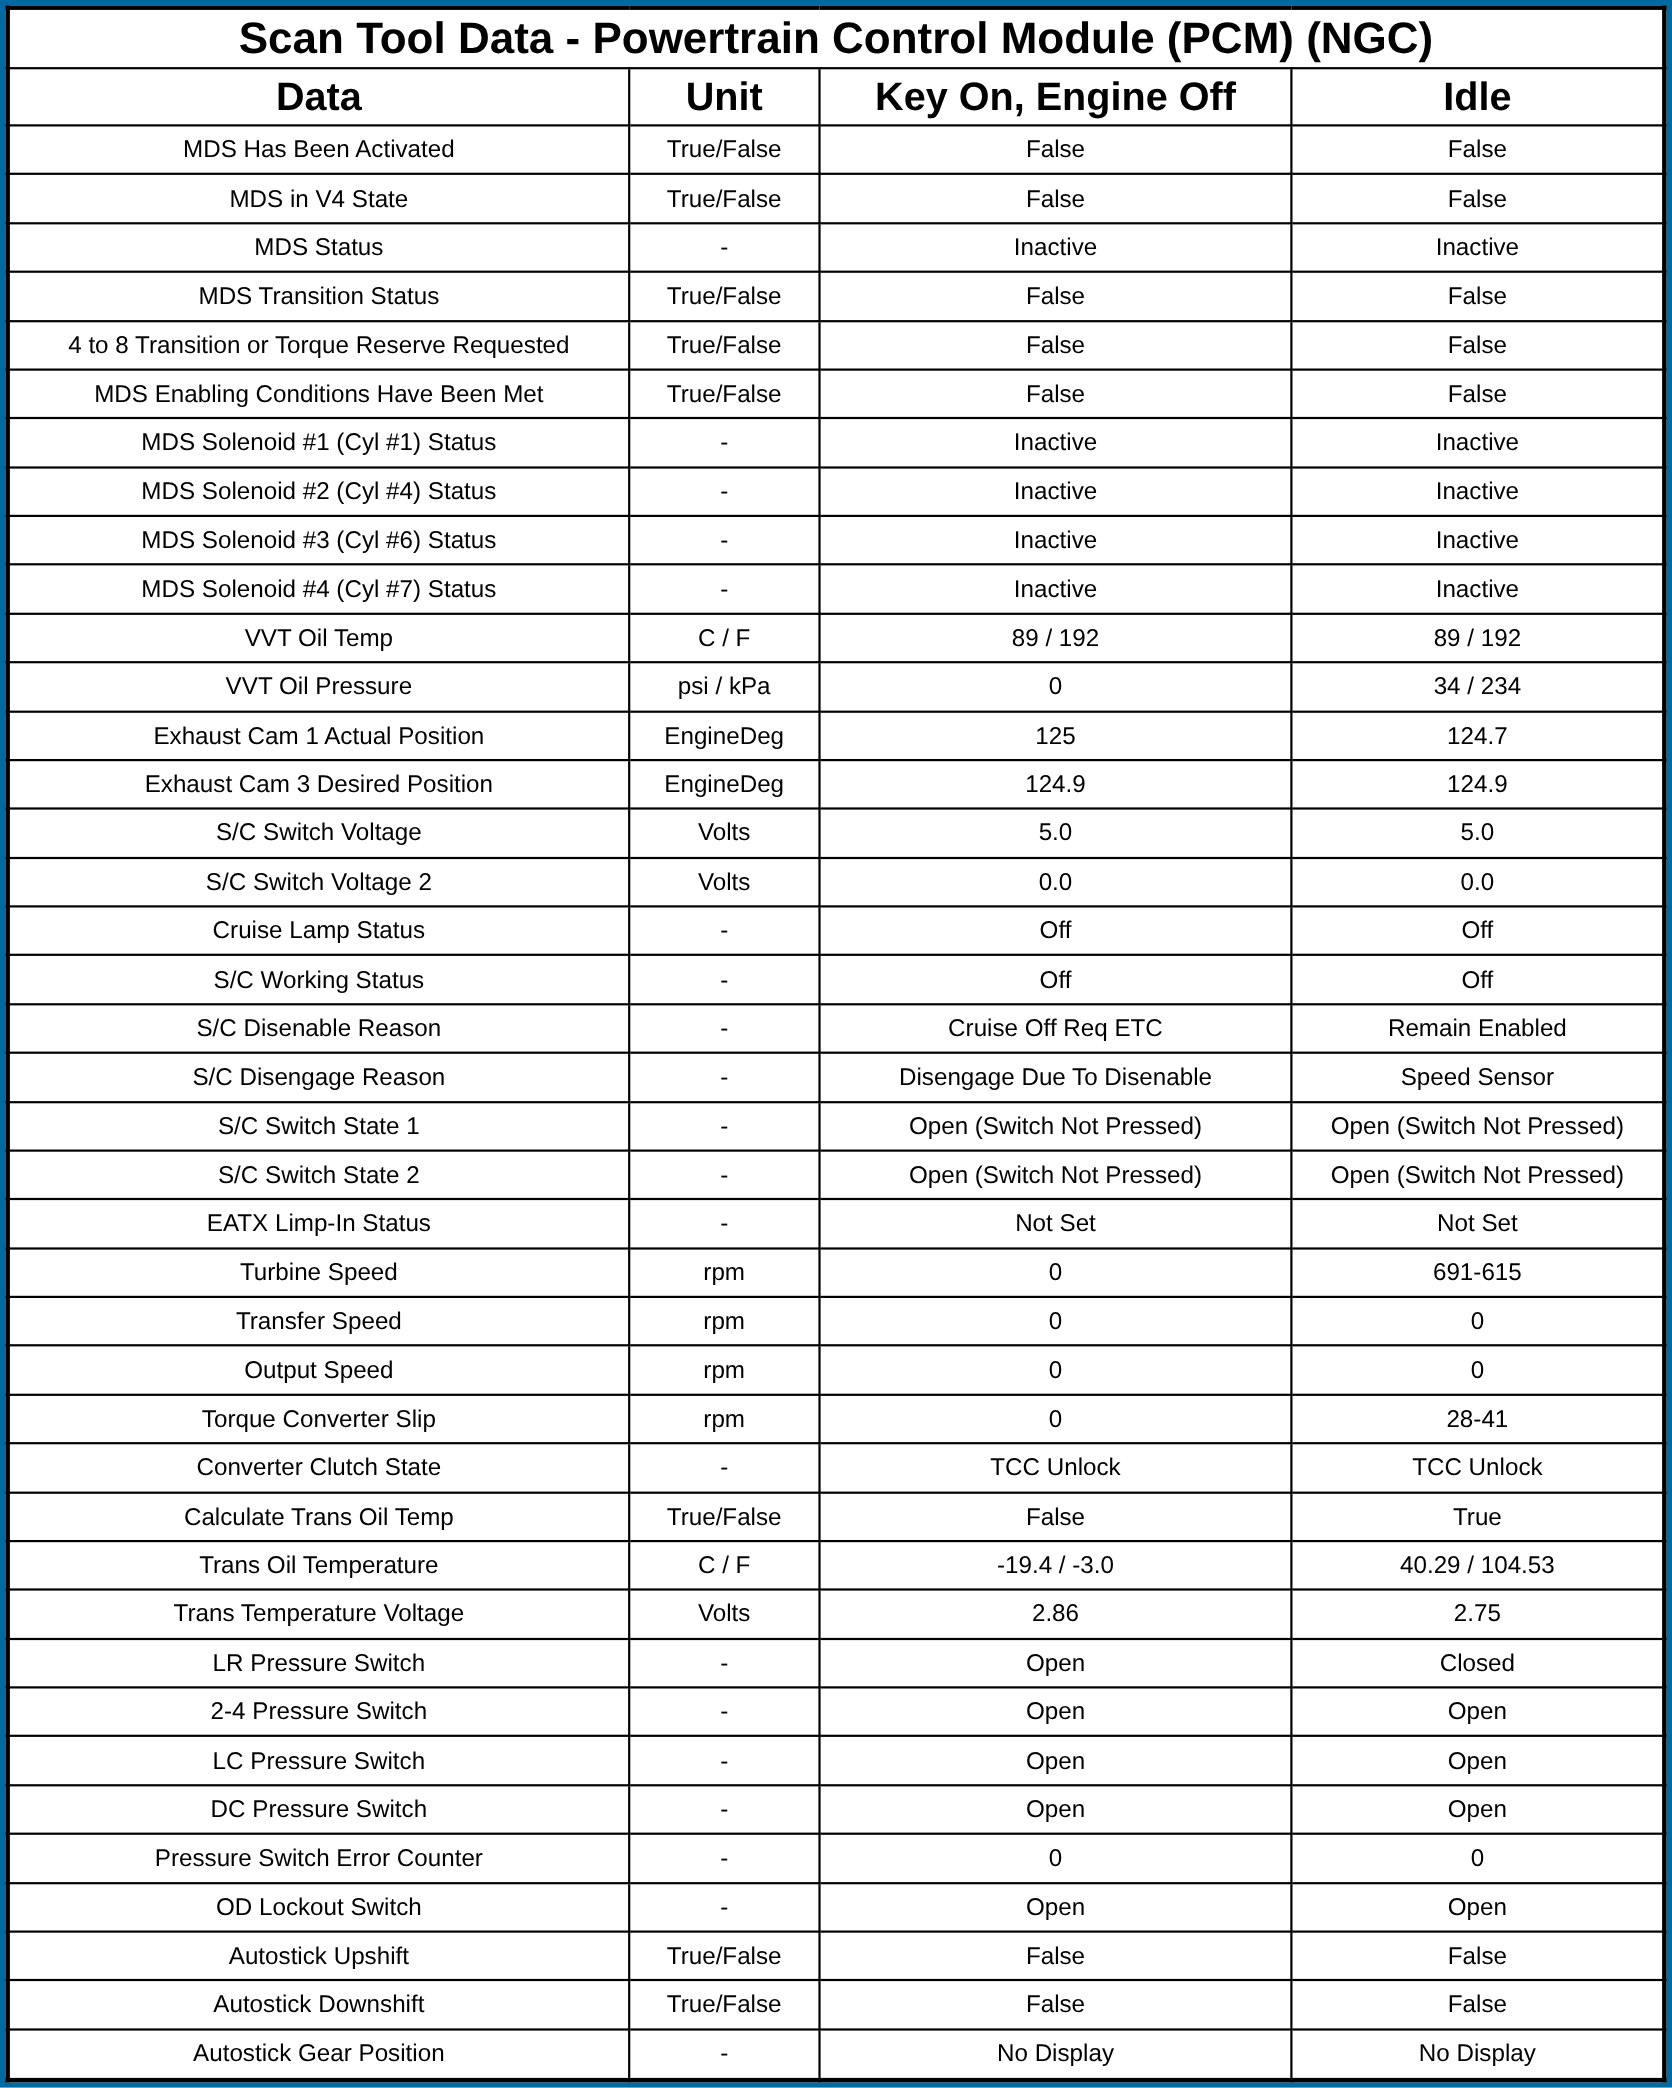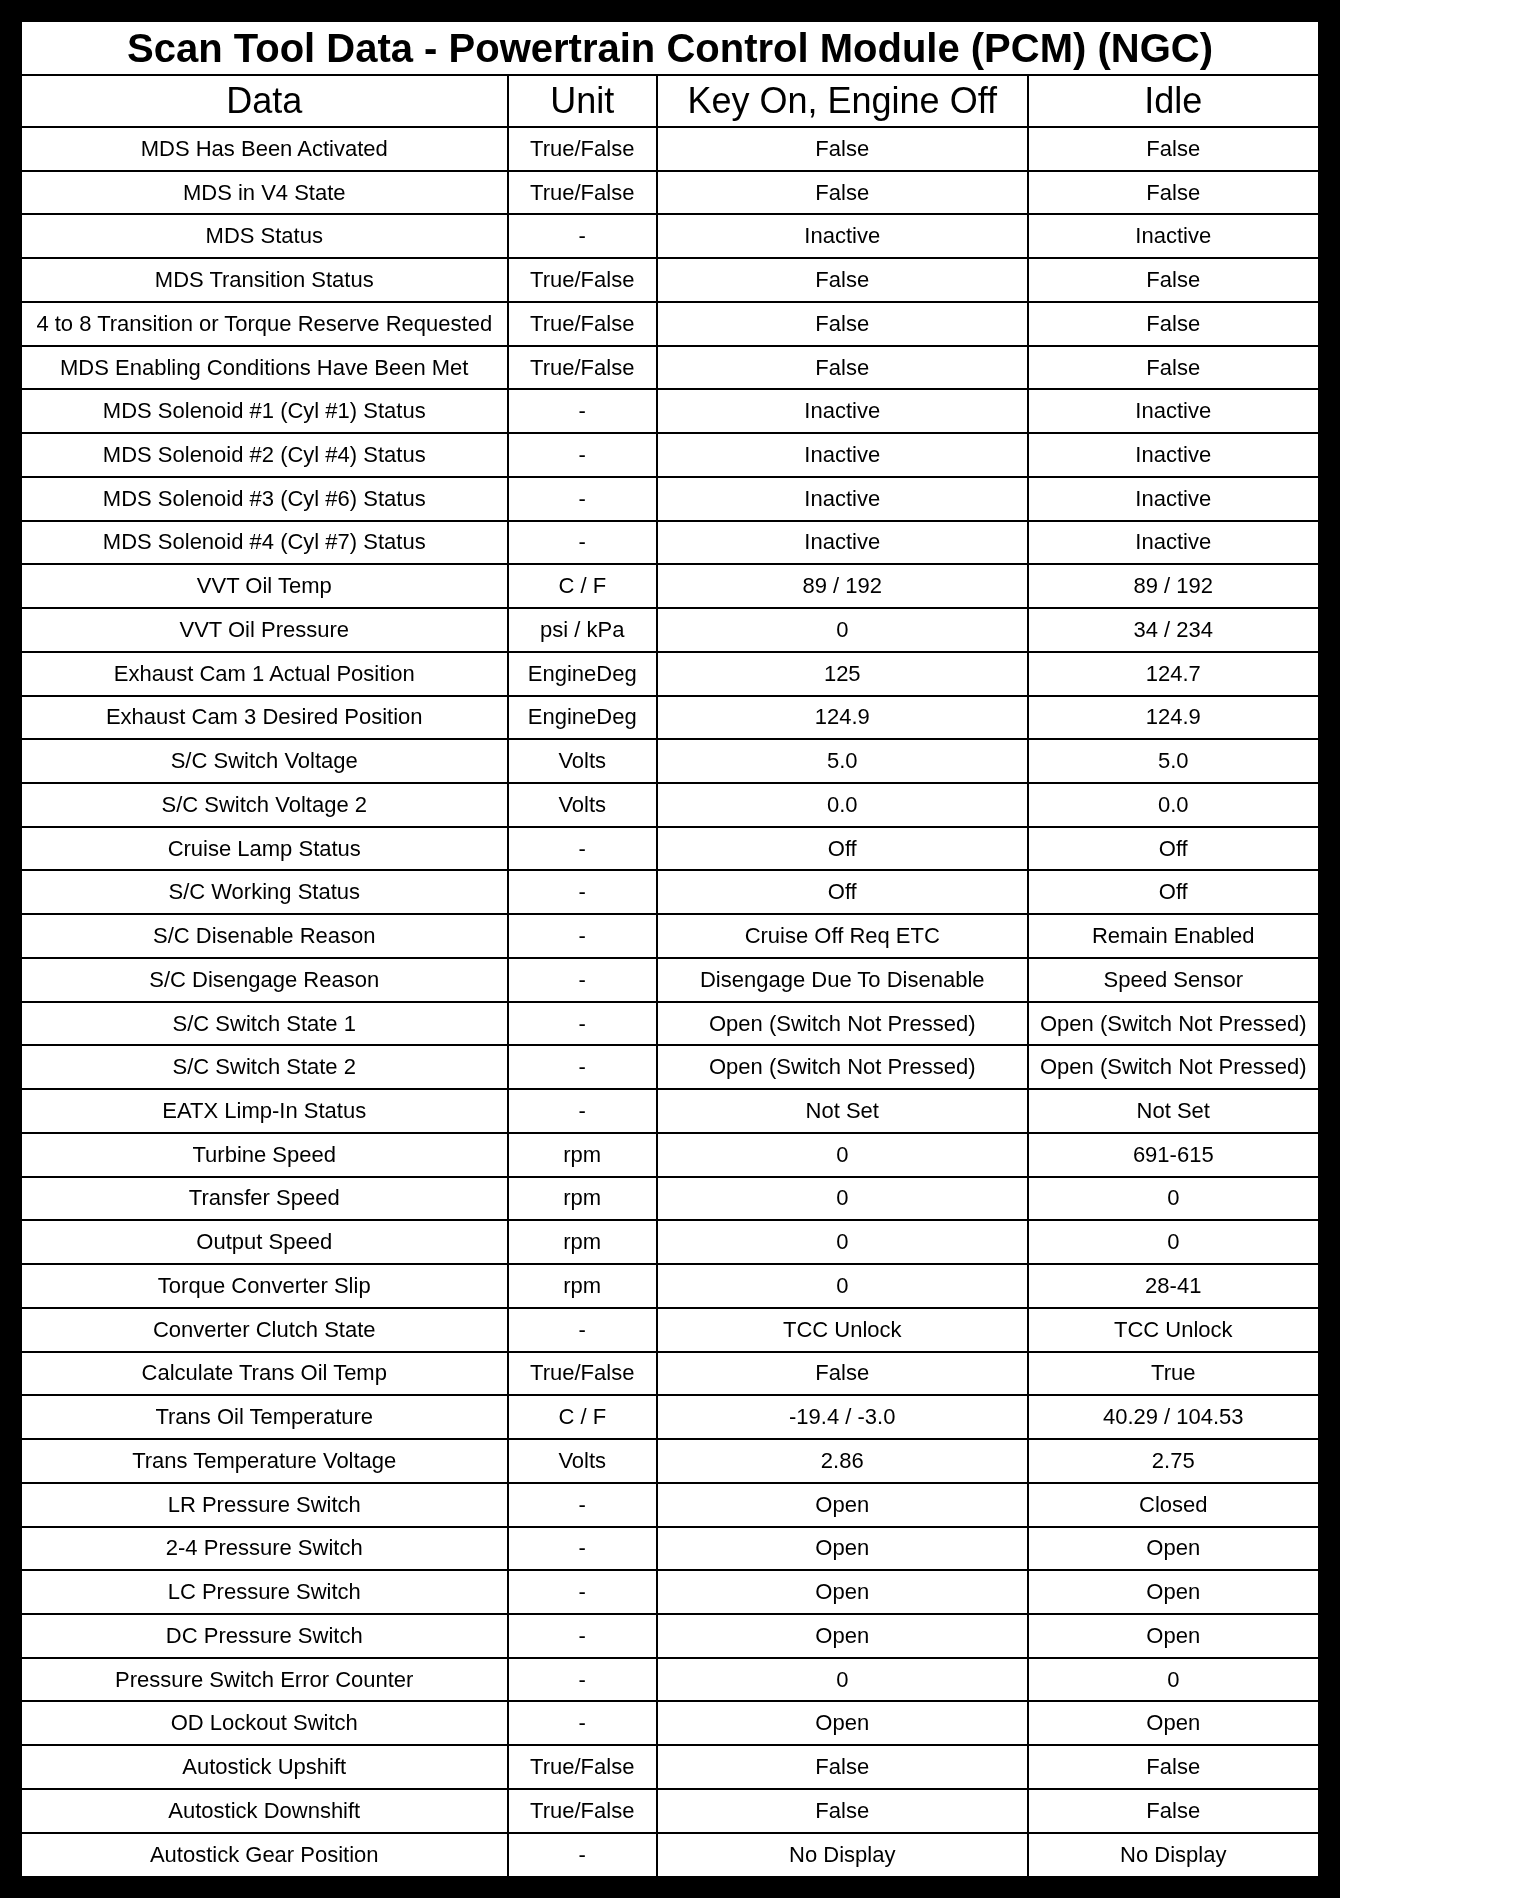--- a/index.html
+++ b/index.html
@@ -5,25 +5,25 @@
   html, body {
     margin: 0;
     padding: 0;
     background: #ffffff;
   }
   body {
     font-family: "Liberation Sans", sans-serif;
     color: #000000;
   }
   .page {
-    width: 1340px;
+    width: 1520px;
     height: 1898px;
     box-sizing: border-box;
-    padding: 18px;
-    background: #000000;
+    padding: 5px;
+    background: #0369a1;
   }
   table.scan-table {
     width: 100%;
     height: 100%;
     border-collapse: collapse;
     table-layout: fixed;
     border: 4px solid #000000;
     background: #ffffff;
   }
   table.scan-table th,
@@ -36,21 +36,21 @@
     white-space: nowrap;
   }
   tr.title-row th {
     font-size: 40px;
     font-weight: bold;
     height: 50px;
     letter-spacing: 0px;
   }
   tr.header-row th {
     font-size: 36px;
-    font-weight: normal;
+    font-weight: bold;
     height: 48px;
   }
   tbody td {
     font-size: 22px;
     font-weight: normal;
   }
 </style>
 </head>
 <body>
 

